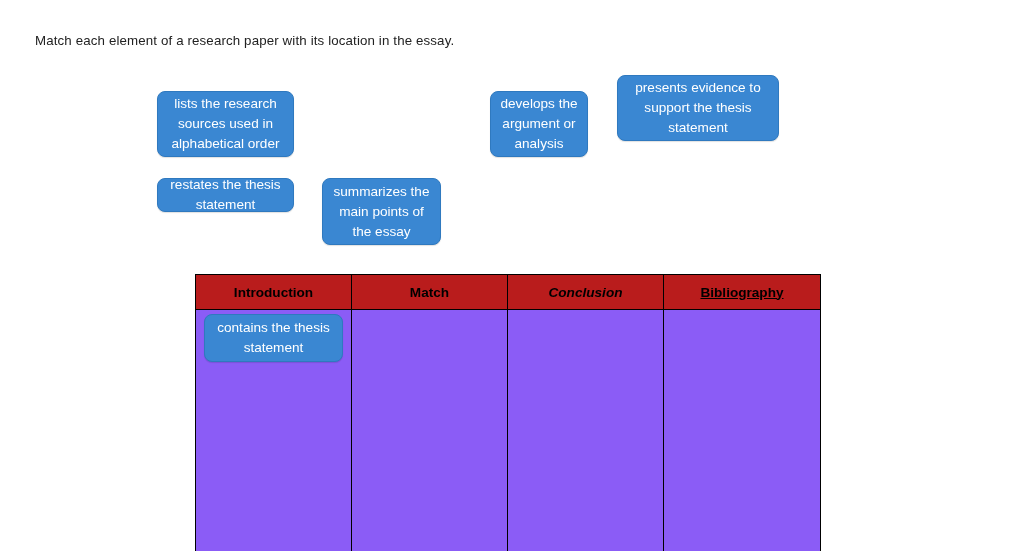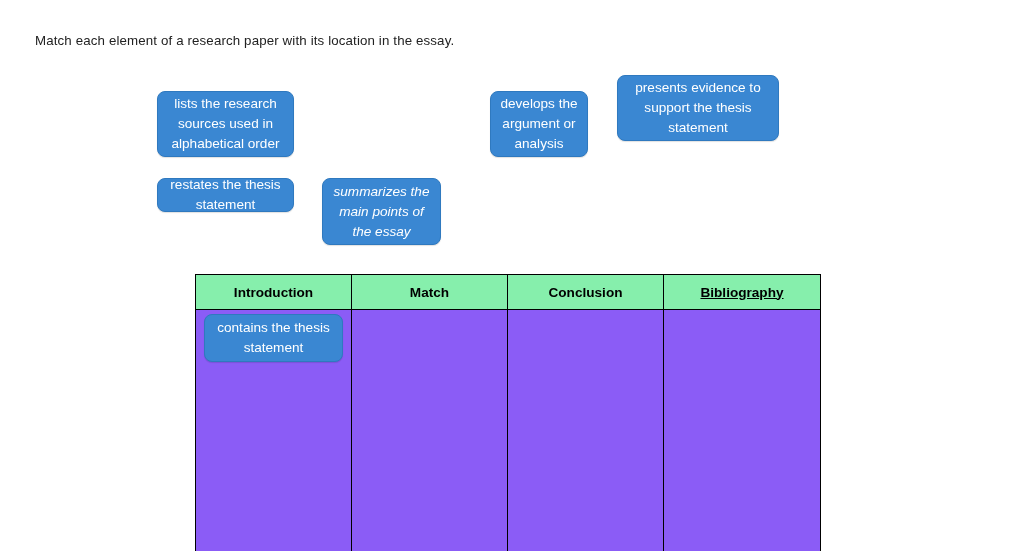--- a/index.html
+++ b/index.html
@@ -70,37 +70,37 @@
     table-layout: fixed;
   }
   .match-table th {
     border: 1px solid #000000;
     height: 34px;
     font-size: 13.6px;
     font-weight: bold;
     color: #000000;
     text-align: center;
     vertical-align: middle;
-    background: #86efac;
+    background: #b91c1c;
     padding: 0;
   }
   .match-table td {
     border-left: 1px solid #000000;
     border-right: 1px solid #000000;
     border-top: 1px solid #000000;
     border-bottom: none;
     height: 262px;
     vertical-align: top;
     background: #8b5cf6;
     padding: 0;
     position: relative;
   }
   .col-introduction { width: 155px; }
   .col-body         { width: 155px; }
-  .col-conclusion   { width: 155px; }
+  .col-conclusion   { width: 155px; font-style: italic; }
   .col-bibliography { width: 156px; text-decoration: underline; }
 
   
   .tile-in-cell {
     position: absolute;
     left: 8px;
     top: 4px;
     width: 139px;
     height: 48px;
   }
@@ -131,21 +131,21 @@
   </div>
 
   <div class="tile" style="left:617px; top:47px; width:162px; height:66px;">
     <span>presents evidence to support the thesis statement</span>
   </div>
 
   <div class="tile" style="left:157px; top:150px; width:137px; height:30px;">
     <span>restates the thesis statement</span>
   </div>
 
-  <div class="tile" style="left:322px; top:150px; width:119px; height:67px;font-style:italic;">
+  <div class="tile" style="left:322px; top:150px; width:119px; height:67px;">
     <span>summarizes the main points of the essay</span>
   </div>
 
   <table class="match-table">
     <thead>
       <tr>
         <th class="col-introduction">Introduction</th>
         <th class="col-body">Match</th>
         <th class="col-conclusion">Conclusion</th>
         <th class="col-bibliography">Bibliography</th>

